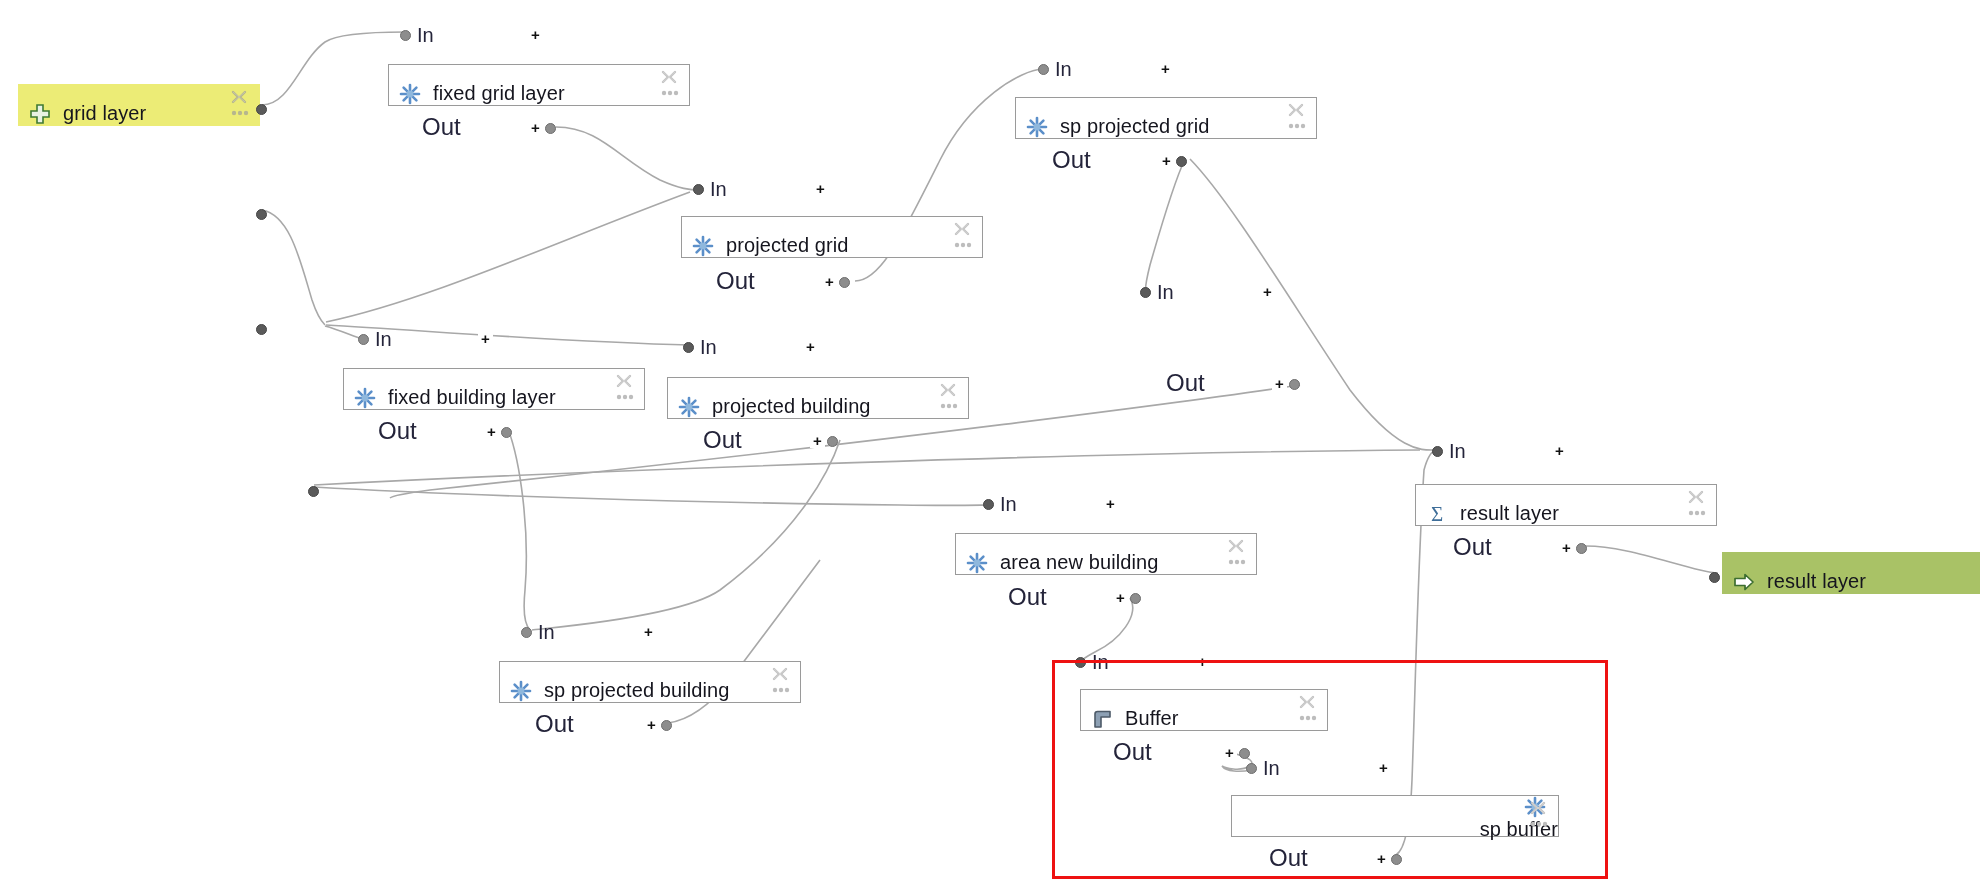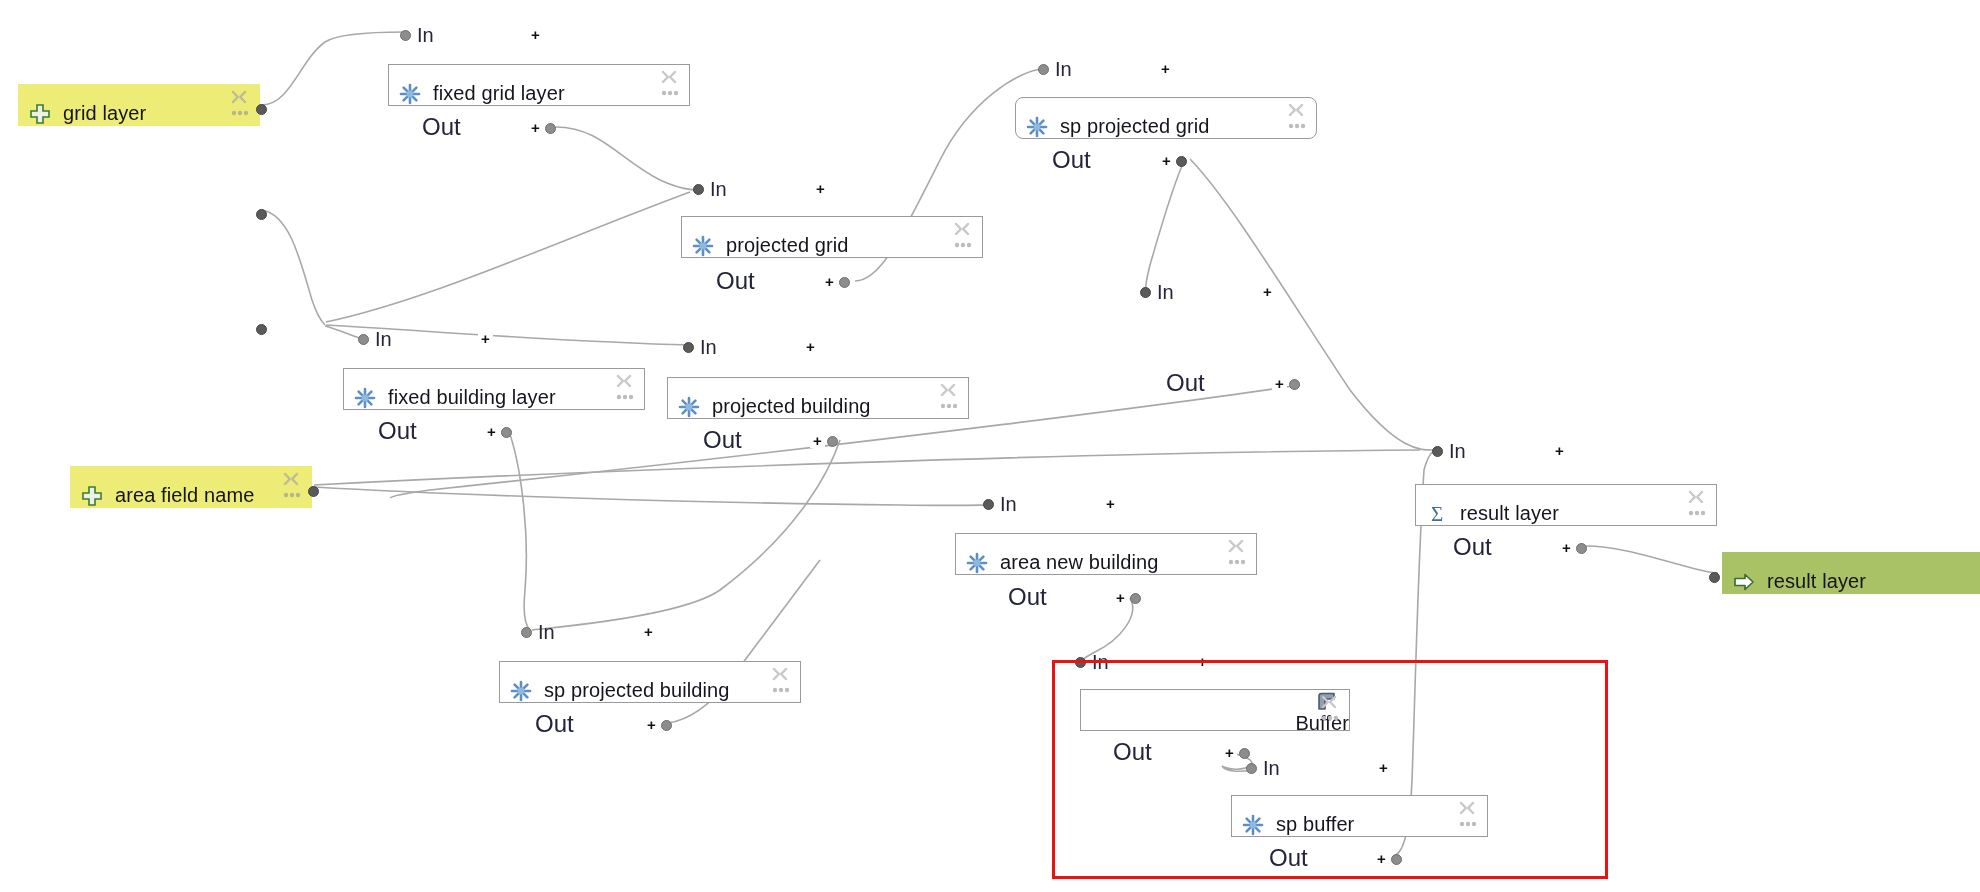--- a/index.html
+++ b/index.html
@@ -133,39 +133,20 @@
       <svg class="dots" viewBox="0 0 18 8">
         <circle cx="3" cy="4" r="2.2" fill="#b6b68e"></circle>
           <circle cx="9" cy="4" r="2.2" fill="#b6b68e"></circle>
           <circle cx="15" cy="4" r="2.2" fill="#b6b68e"></circle>
       </svg>
     </span>
   </div>
 
 
 
-  <div class="node param" style="left:70px;top:466px;width:242px;">
-    <span class="nicon">
-      <svg viewBox="0 0 22 22" width="22" height="22">
-        <path d="M8 2 H14 V8 H20 V14 H14 V20 H8 V14 H2 V8 H8 Z" fill="#e9f2e4" stroke="#3f7a34" stroke-width="1.6"></path>
-      </svg>
-    </span>
-    <span class="nlabel">area field name</span>
-    <span class="corner">
-      <svg class="xmark" viewBox="0 0 18 18">
-        <path d="M3 3 L8 8 L3 13 M15 3 L10 8 L15 13" stroke="#b6b68e" stroke-width="2.4" fill="none" stroke-linecap="round"></path>
-        <path d="M3 3 L15 13 M15 3 L3 13" stroke="#c9c9a6" stroke-width="1" fill="none"></path>
-      </svg>
-      <svg class="dots" viewBox="0 0 18 8">
-        <circle cx="3" cy="4" r="2.2" fill="#b6b68e"></circle>
-          <circle cx="9" cy="4" r="2.2" fill="#b6b68e"></circle>
-          <circle cx="15" cy="4" r="2.2" fill="#b6b68e"></circle>
-      </svg>
-    </span>
-  </div>
 
   <span class="port" style="left:256px;top:100px;">
     <span class="dot dark"></span>
   </span>
   <span class="port" style="left:256px;top:205px;">
     <span class="dot dark"></span>
   </span>
   <span class="port" style="left:256px;top:320px;">
     <span class="dot dark"></span>
   </span>
@@ -243,21 +224,21 @@
   <span class="port outport" style="left:822px;top:273px;">
     <span class="plus" style="left:0;top:1px;">+</span>
     <span class="dot" style="margin-left:17px;"></span>
   </span>
 
   <span class="port" style="left:1038px;top:60px;">
     <span class="dot"></span>
     <span class="ptext">In</span>
     <span class="plus" style="left:120px;top:1px;">+</span>
   </span>
-  <div class="node algo" style="left:1015px;top:97px;width:302px;border-radius:8px;">
+  <div class="node algo" style="left:1015px;top:97px;width:302px;">
     <span class="nicon">
       <svg viewBox="0 0 22 22" width="22" height="22">
         <g stroke="#5b8fc9" stroke-width="2.6" stroke-linecap="round">
           <line x1="11" y1="2" x2="11" y2="20"></line>
             <line x1="2" y1="11" x2="20" y2="11"></line>
           <line x1="4.6" y1="4.6" x2="17.4" y2="17.4"></line>
             <line x1="17.4" y1="4.6" x2="4.6" y2="17.4"></line>
         </g>
         <circle cx="11" cy="11" r="3.4" fill="#8fb8dd"></circle>
       </svg>
@@ -464,21 +445,21 @@
   <span class="port outport" style="left:1559px;top:539px;">
     <span class="plus" style="left:0;top:1px;">+</span>
     <span class="dot" style="margin-left:17px;"></span>
   </span>
 
   <span class="port" style="left:1075px;top:653px;">
     <span class="dot dark"></span>
     <span class="ptext">In</span>
     <span class="plus" style="left:120px;top:1px;">+</span>
   </span>
-  <div class="node algo" style="left:1080px;top:689px;width:270px;flex-direction:column;">
+  <div class="node algo" style="left:1080px;top:689px;width:248px;">
     <span class="nicon">
       <svg viewBox="0 0 22 22" width="22" height="22">
         <path d="M4 19 V6 A2.5 2.5 0 0 1 6.5 3.5 H19 V9 H10 V19 Z" fill="#8da0b4" stroke="#4d5a68" stroke-width="1.6" stroke-linejoin="round"></path>
       </svg>
     </span>
     <span class="nlabel">Buffer</span>
     <span class="corner">
       <svg class="xmark" viewBox="0 0 18 18">
         <path d="M3 3 L8 8 L3 13 M15 3 L10 8 L15 13" stroke="#c3c3c3" stroke-width="2.4" fill="none" stroke-linecap="round"></path>
         <path d="M3 3 L15 13 M15 3 L3 13" stroke="#d4d4d4" stroke-width="1" fill="none"></path>
@@ -494,21 +475,21 @@
   <span class="port outport" style="left:1222px;top:744px;">
     <span class="plus" style="left:0;top:1px;">+</span>
     <span class="dot" style="margin-left:17px;"></span>
   </span>
 
   <span class="port" style="left:1246px;top:759px;">
     <span class="dot"></span>
     <span class="ptext">In</span>
     <span class="plus" style="left:130px;top:1px;">+</span>
   </span>
-  <div class="node algo" style="left:1231px;top:795px;width:257px;">
+  <div class="node algo" style="left:1231px;top:795px;width:328px;flex-direction:column;">
     <span class="nicon">
       <svg viewBox="0 0 22 22" width="22" height="22">
         <g stroke="#5b8fc9" stroke-width="2.6" stroke-linecap="round">
           <line x1="11" y1="2" x2="11" y2="20"></line>
             <line x1="2" y1="11" x2="20" y2="11"></line>
           <line x1="4.6" y1="4.6" x2="17.4" y2="17.4"></line>
             <line x1="17.4" y1="4.6" x2="4.6" y2="17.4"></line>
         </g>
         <circle cx="11" cy="11" r="3.4" fill="#8fb8dd"></circle>
       </svg>

